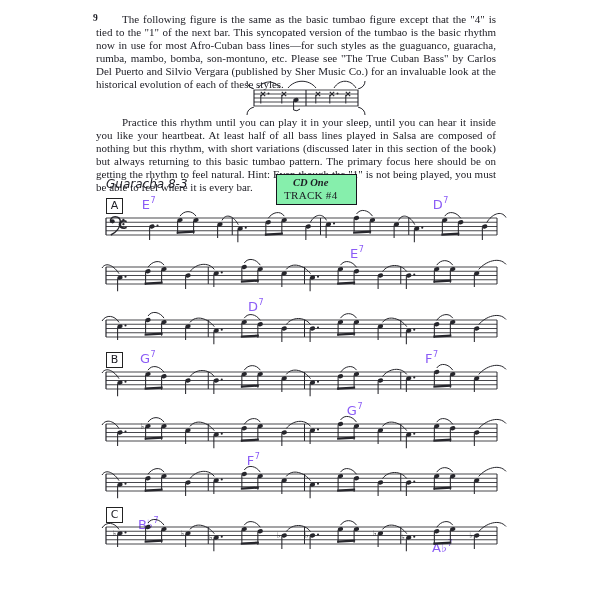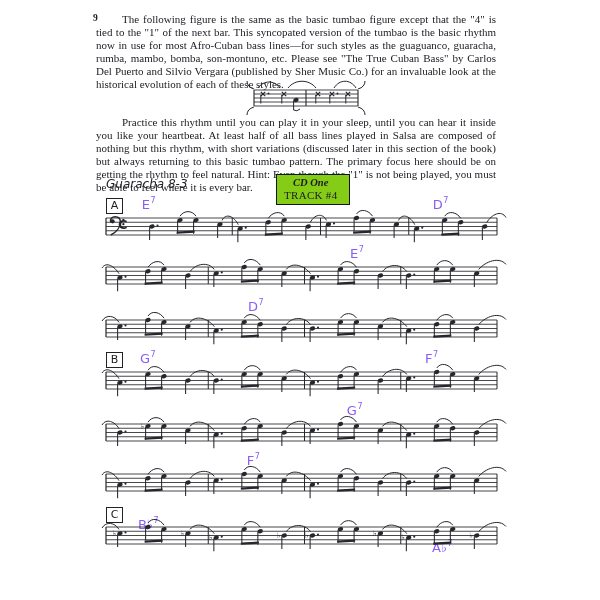--- a/index.html
+++ b/index.html
@@ -6,21 +6,21 @@
   .page{position:relative;width:600px;height:600px;background:#ffffff;overflow:hidden;
         font-family:"Liberation Serif",serif;color:#1b1b22;}
   .pagenum{position:absolute;left:93px;top:13px;font-size:9.5px;font-weight:700;}
   .para{position:absolute;left:96px;width:400px;text-align:justify;
         font-size:11px;line-height:13.1px;text-indent:26px;}
   .para1{top:13px;}
   .para2{top:116px;}
   .style-label{position:absolute;left:106px;top:177px;font-family:"DejaVu Sans",sans-serif;
         font-style:italic;font-size:12px;color:#23232a;}
   .cdbox{position:absolute;left:276px;top:174px;border:1.6px solid #15151c;
-        padding:2px 12px 2px 7px;text-align:center;line-height:1.18;background:#84cc16;}
+        padding:2px 19px 2px 7px;text-align:center;line-height:1.18;background:#86efac;}
   .cdbox .l1{font-style:italic;font-weight:700;font-size:10.5px;}
   .cdbox .l2{font-weight:400;font-size:11px;letter-spacing:.3px;}
   .staff-row{position:absolute;left:98px;width:412px;height:54px;}
   .staff-row svg{position:absolute;left:0;top:0;}
   .mark{position:absolute;width:15px;height:14px;border:1.3px solid #222;
         font-family:"DejaVu Sans",sans-serif;font-size:11px;line-height:14px;
         text-align:center;color:#1d1d24;background:#fff;}
   .chord{position:absolute;font-family:"DejaVu Sans",sans-serif;font-size:13px;color:#8b5cf6;}
   .chord sup{font-size:8px;vertical-align:6px;margin-left:.5px;}
   svg text{font-family:"DejaVu Sans",sans-serif;}

